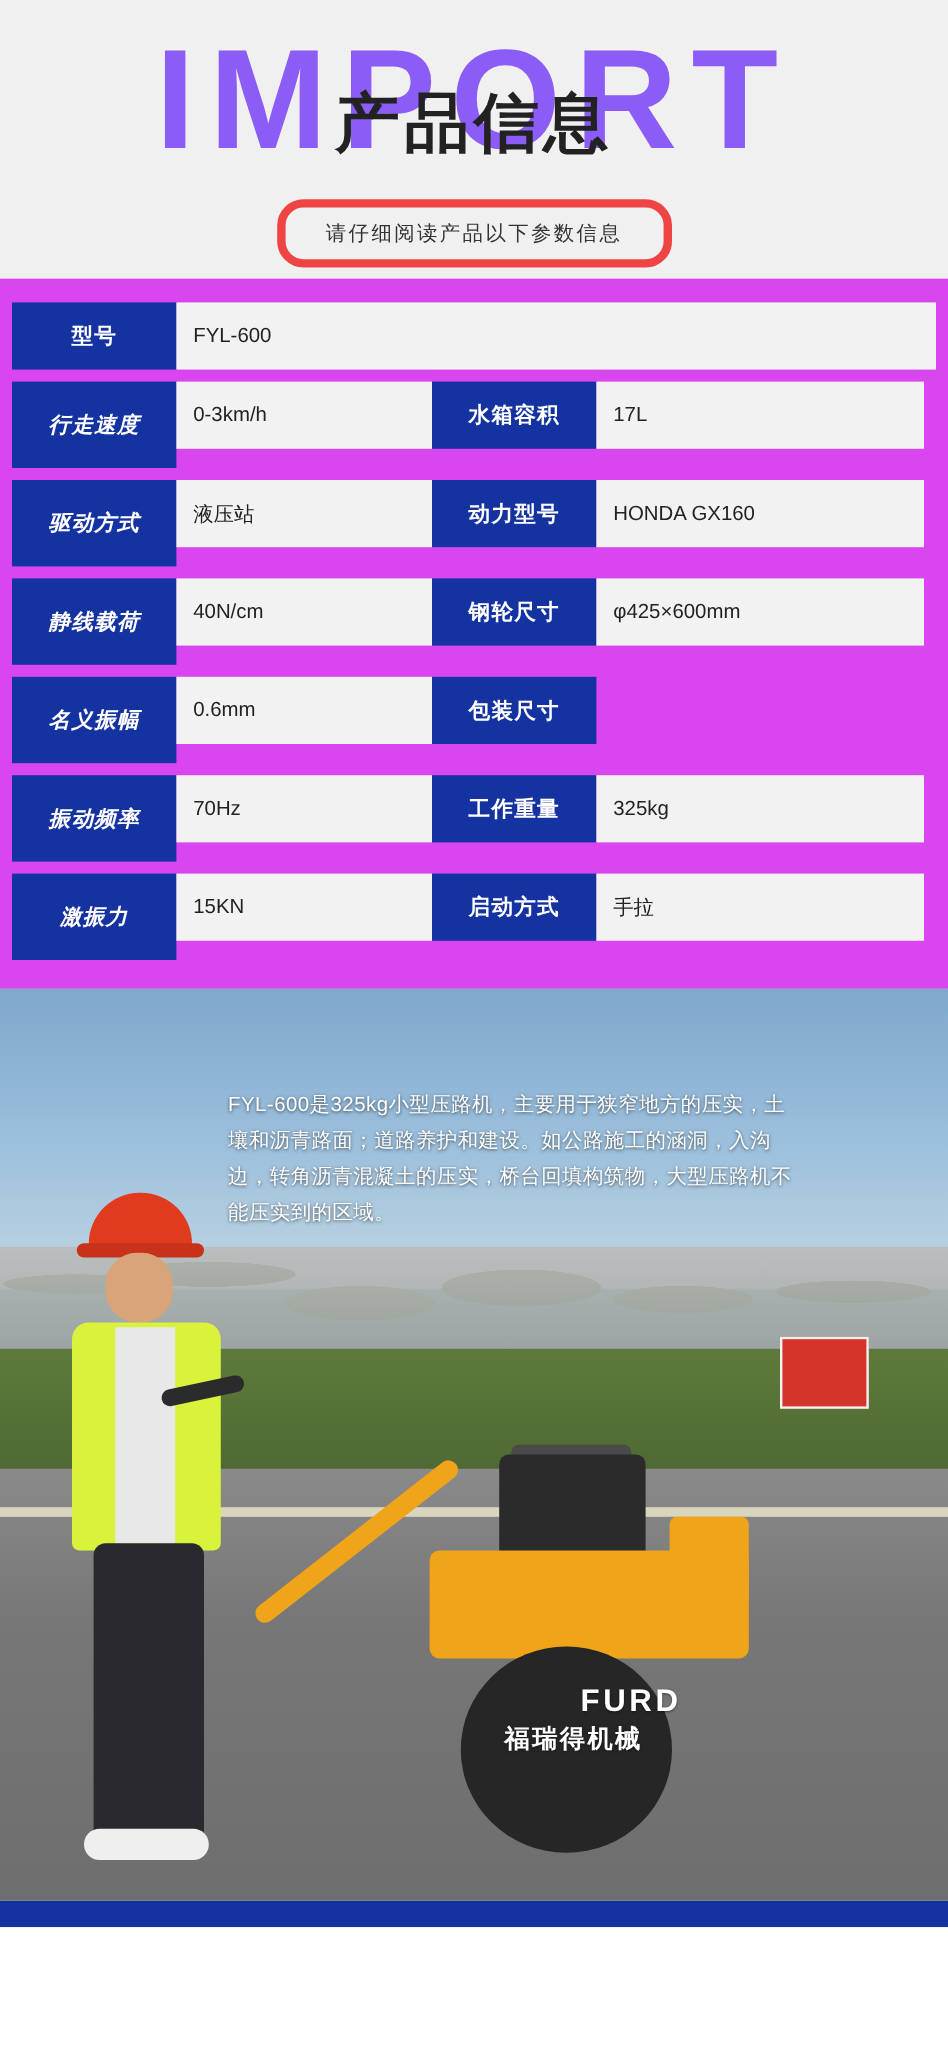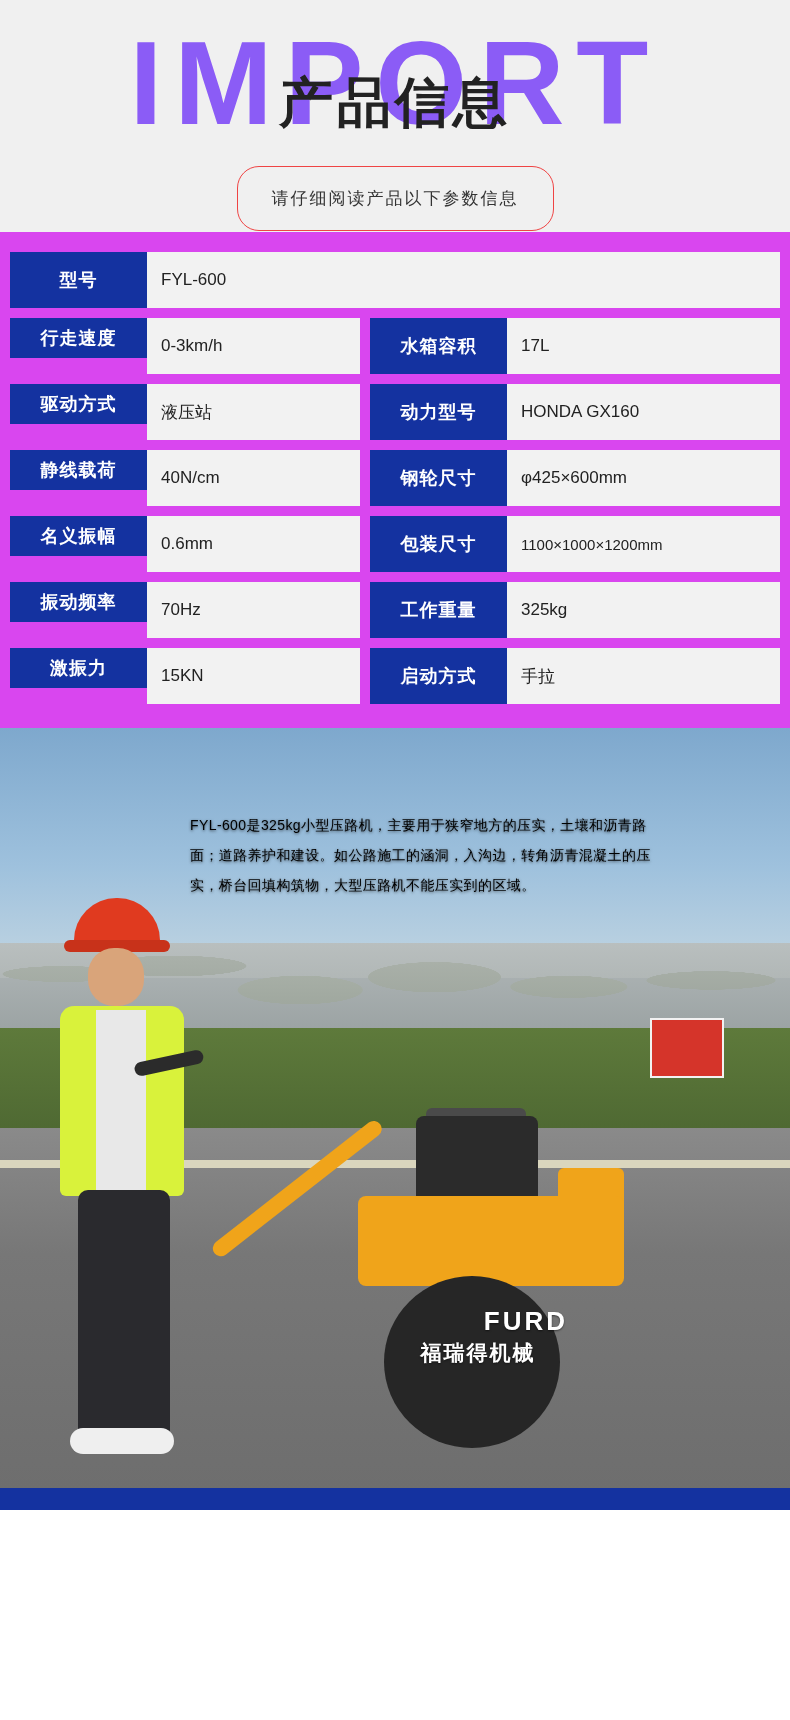--- a/index.html
+++ b/index.html
@@ -54,23 +54,23 @@
   }
   .header-sub-wrap {
     position: absolute;
     top: 166px;
     left: 0;
     width: 100%;
     display: flex;
     justify-content: center;
   }
   .header-sub {
-    border: 1px solid #ef4444;
+    border: 7px solid #ef4444;
     border-radius: 22px;
-    padding: 20px 34px;
+    padding: 10px 34px;
     font-size: 17px;
     color: #333333;
     letter-spacing: 2px;
     background: transparent;
   }
 
   
   .specs {
     padding: 20px 10px 14px 10px;
     background: #d946ef;
@@ -104,23 +104,23 @@
     display: flex;
     align-items: center;
     box-sizing: border-box;
     padding: 0 14px;
   }
 
   
   .row-single .spec-label { width: 137px; height: 56px; }
   .row-single .spec-value { width: 633px; height: 56px; }
 
-  .row-double .left-label  { width: 137px; height: 40px; }
+  .row-double .left-label  { width: 137px; height: 72px; font-style: italic; }
   .row-double .left-value  { width: 213px; height: 56px; }
-  .row-double .right-label { width: 137px; height: 56px; margin-left: 10px; }
+  .row-double .right-label { width: 137px; height: 56px; }
   .row-double .right-value { width: 273px; height: 56px; }
 
   
   .photo {
     position: relative;
     width: 790px;
     height: 760px;
     overflow: hidden;
     background: #6f8aa6;
   }
@@ -310,23 +310,23 @@
     left: 650px; top: 290px;
     width: 70px; height: 56px;
     background: #d5342a;
     border: 2px solid #f2f2f2;
   }
   .photo-caption {
     position: absolute;
     left: 190px;
     top: 82px;
     width: 472px;
-    font-size: 14px;
+    font-size: 17px;
     line-height: 30px;
-    color: #000000;
+    color: #ffffff;
     text-shadow: 0 1px 3px rgba(0,0,0,.65);
     letter-spacing: .4px;
   }
   .bottom-bar {
     width: 790px;
     height: 22px;
     background: #1432a0;
   }
 </style>
 </head>
@@ -373,21 +373,20 @@
       <div class="spec-label left-label">静线载荷</div>
       <div class="spec-value left-value">40N/cm</div>
       <div class="spec-label right-label">钢轮尺寸</div>
       <div class="spec-value right-value">φ425×600mm</div>
     </div>
 
     <div class="spec-row row-double">
       <div class="spec-label left-label">名义振幅</div>
       <div class="spec-value left-value">0.6mm</div>
       <div class="spec-label right-label">包装尺寸</div>
-      <div class="spec-value right-value" style="font-size:15px;">1100×1000×1200mm</div>
     </div>
 
     <div class="spec-row row-double">
       <div class="spec-label left-label">振动频率</div>
       <div class="spec-value left-value">70Hz</div>
       <div class="spec-label right-label">工作重量</div>
       <div class="spec-value right-value">325kg</div>
     </div>
 
     <div class="spec-row row-double">

